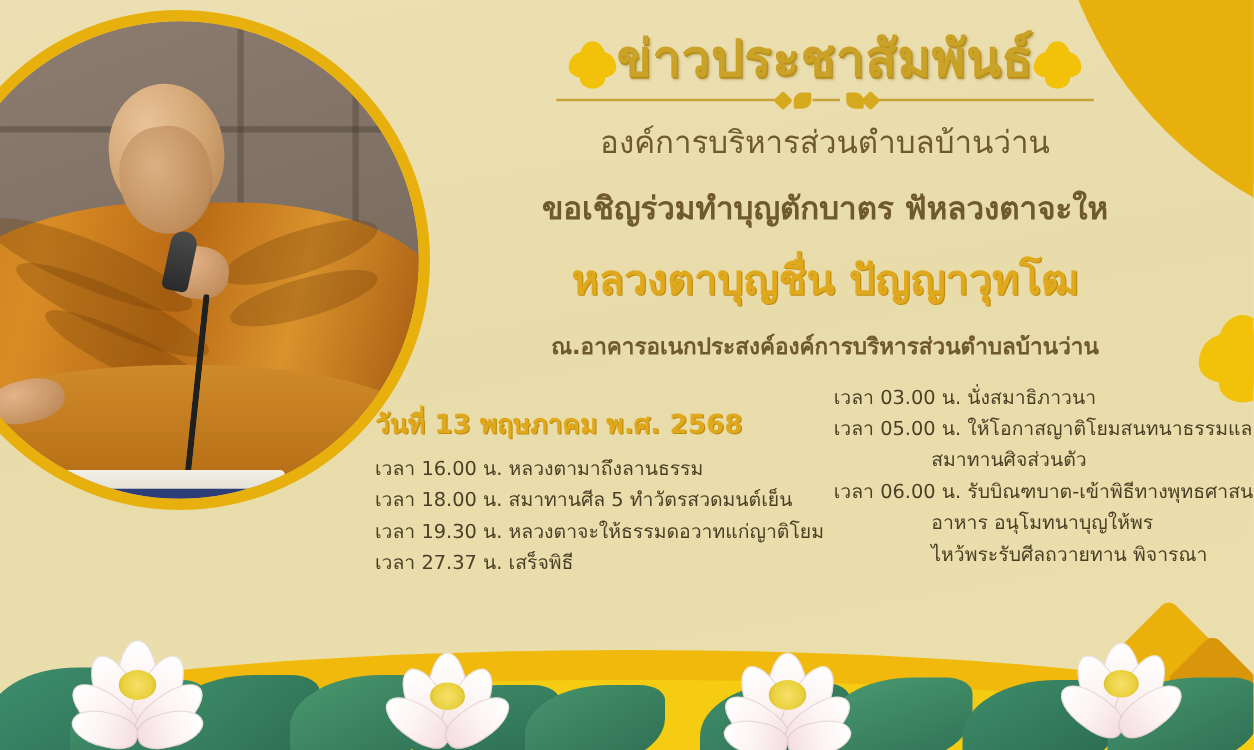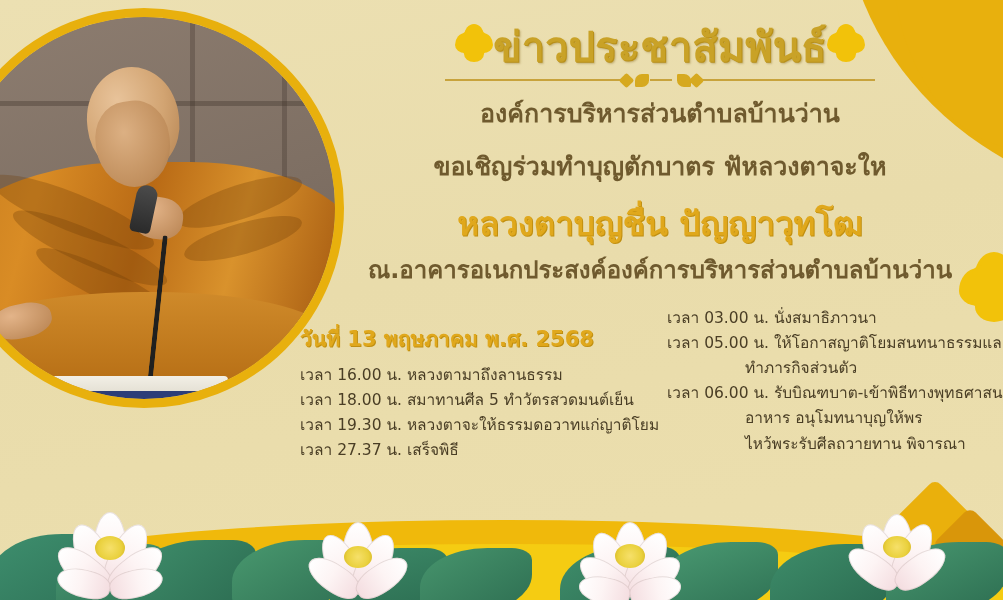--- a/index.html
+++ b/index.html
@@ -89,42 +89,42 @@
     clip-path:polygon(0 0,100% 0,100% 100%,0 100%);
   }
   .ph-book{
     position:absolute;left:10%;bottom:-2%;width:62%;height:8%;
     background:linear-gradient(180deg,#f2efe6,#d8d3c4);border-radius:4px;
   }
   .ph-bookband{position:absolute;left:12%;bottom:-1%;width:58%;height:3%;background:#2c3d78;border-radius:3px;}
 
   
   .header{position:absolute;left:330px;top:0;width:660px;z-index:6;text-align:center;}
-  .title-row{display:flex;align-items:flex-start;justify-content:center;margin-top:24px;}
+  .title-row{display:flex;align-items:flex-end;justify-content:center;margin-top:24px;}
   .headline{
     font-size:41px;font-weight:bold;letter-spacing:.5px;
     color:#c9a227;
     text-shadow:1px 1px 0 #b8901a, 2px 2px 2px rgba(120,88,10,.35);
     line-height:1.15;
   }
   .title-rule{
     position:relative;width:430px;height:14px;margin:2px auto 6px auto;
   }
   .title-rule .bar{position:absolute;top:6px;height:2px;background:#c8a33c;}
   .title-rule .bar.l{left:0;width:180px;}
   .title-rule .bar.r{right:0;width:180px;}
   .title-rule .bar.m{left:205px;width:22px;}
   .dia{position:absolute;top:2px;width:11px;height:11px;background:#d6a91f;transform:rotate(45deg);border-radius:2px;}
   .leaf{position:absolute;top:1px;width:14px;height:13px;background:#d6a91f;border-radius:50% 10% 50% 10%;}
 
-  .sub1{font-size:25px;font-weight:bold;color:#6f5a2e;margin-top:4px;}
+  .sub1{font-size:25px;font-weight:normal;color:#6f5a2e;margin-top:4px;}
   .sub2{font-size:25px;font-weight:bold;color:#6f5a2e;margin-top:13px;}
   .monkname{font-size:33px;font-weight:bold;color:#e0a81c;margin-top:11px;
     text-shadow:1px 1px 0 #c08f10;}
-  .venue{font-size:24px;font-weight:bold;color:#6f5a2e;}
+  .venue{font-size:18px;font-weight:bold;color:#6f5a2e;margin-top:12px;}
   .agenda{font-size:24px;font-weight:bold;color:#e0a81c;margin-top:8px;
     text-shadow:1px 1px 0 #c08f10;}
 
   
   .schedule{
     position:absolute;left:300px;top:306px;width:700px;z-index:6;
     display:flex;align-items:flex-start;
   }
   .col{box-sizing:border-box;}
   .col-left{width:345px;padding-right:14px;margin-top:16px;}
@@ -261,21 +261,21 @@
       <div class="item">เวลา 18.00 น. สมาทานศีล 5 ทำวัตรสวดมนต์เย็น</div>
       <div class="item">เวลา 19.30 น. หลวงตาจะให้ธรรมดอวาทแก่ญาติโยม</div>
       <div class="item">เวลา 27.37 น. เสร็จพิธี</div>
     </div>
 
     <div class="divider"></div>
 
     <div class="col col-right">
       <div class="item">เวลา 03.00 น. นั่งสมาธิภาวนา</div>
       <div class="item">เวลา 05.00 น. ให้โอกาสญาติโยมสนทนาธรรมและ</div>
-      <div class="item cont">ทำภารกิจส่วนตัว</div>
+      <div class="item cont">สมาทานศิจส่วนตัว</div>
       <div class="item">เวลา 06.00 น. รับบิณฑบาต-เข้าพิธีทางพุทธศาสนา</div>
       <div class="item cont">อาหาร อนุโมทนาบุญให้พร</div>
       <div class="item cont">ไหว้พระรับศีลถวายทาน พิจารณา</div>
     </div>
   </div>
 
   <div class="bottom">
     <div class="band-gold"></div>
     <div class="band-gold2"></div>
     <div class="chev c1"></div>

